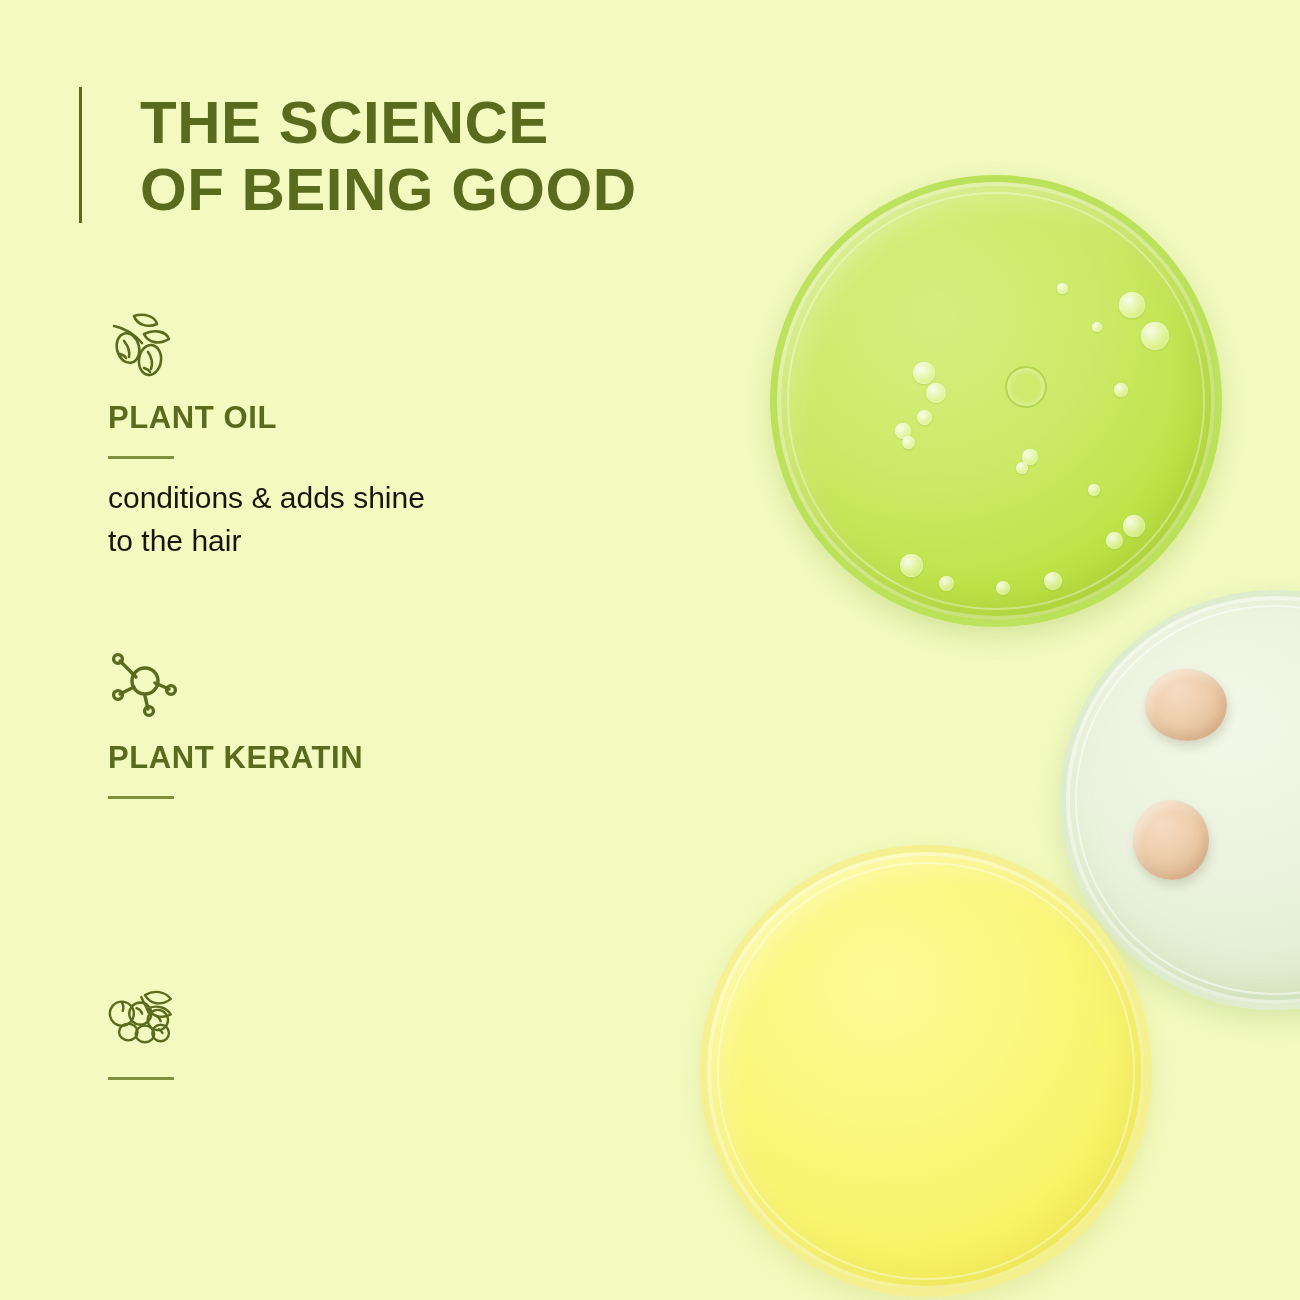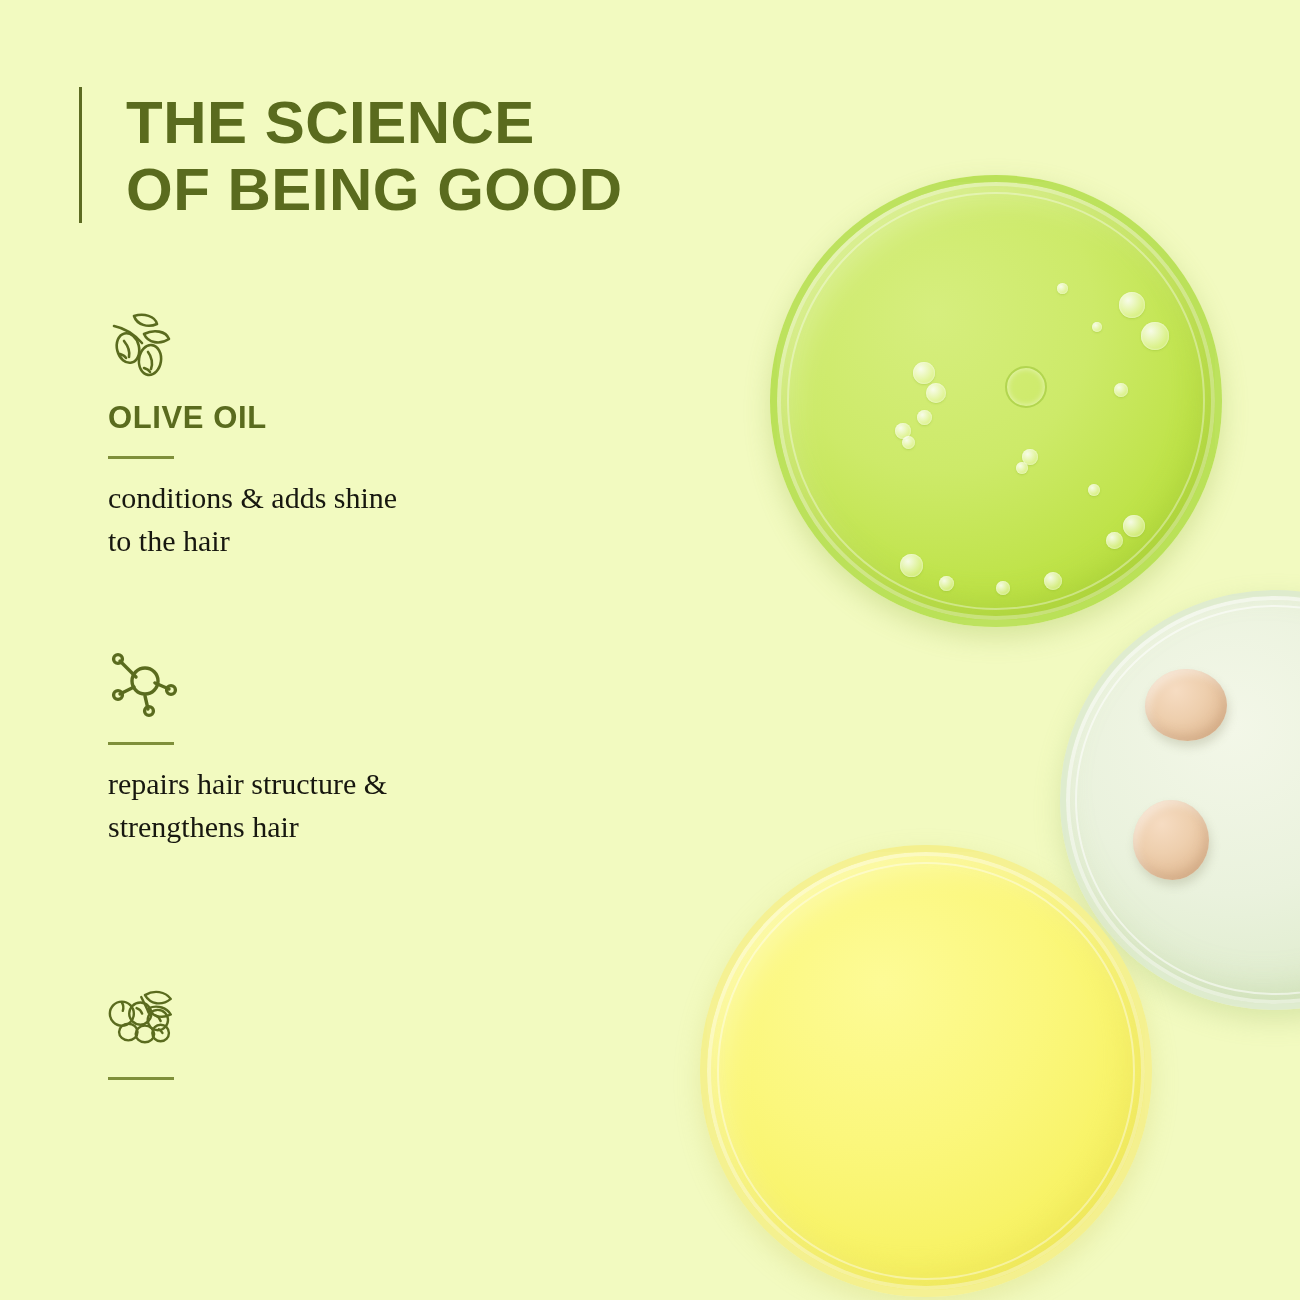--- a/index.html
+++ b/index.html
@@ -102,21 +102,21 @@
   }
 
   
   .content { position:relative; z-index:3; }
 
   .title-block {
     position:absolute;
     left:79px; top:87px;
     display:flex;
     align-items:stretch;
-    gap:44px;
+    gap:58px;
   }
   .title-rule {
     width:3px;
     background:#5d6b22;
     flex:0 0 3px;
   }
   .page-title {
     color:#5a6b1e;
     font-size:60px;
     font-weight:bold;
@@ -146,21 +146,20 @@
   .ing-divider {
     width:66px; height:3px;
     background:#7f8f3a;
     margin:20px 0 18px 0;
   }
   .ing-desc {
     color:#17170f;
     font-size:30px;
     line-height:1.42;
     white-space:pre-line;
-    font-family:Liberation Serif, serif;
   }
 </style>
 </head>
 <body>
 
 <div class="dishes">
 
   <div class="dish" id="dish-green">
     <div class="ring-bub" style="left:52%;top:42%;width:42px;height:42px;"></div>
     <div class="bub" style="left:31%;top:41%;width:22px;height:22px;"></div>
@@ -209,43 +208,42 @@
         <path d="M26 6 C36 3 47 6 49 14 C40 18 29 15 26 6 Z"></path>
         <path d="M36 24 C46 19 58 21 61 29 C52 35 40 33 36 24 Z"></path>
         <ellipse cx="20" cy="38" rx="11" ry="15" transform="rotate(-14 20 38)"></ellipse>
         <path d="M16 31 C20 36 22 42 21 47"></path>
         <path d="M12 44 C15 45 17 46 18 48"></path>
         <ellipse cx="42" cy="50" rx="11" ry="15" transform="rotate(8 42 50)"></ellipse>
         <path d="M40 42 C44 47 45 54 43 59"></path>
         <path d="M36 58 C39 59 41 60 42 62"></path>
       </svg>
     </span>
-    <div class="ing-name">OLIVE OIL</div>
+    <div class="ing-name">PLANT OIL</div>
     <div class="ing-divider"></div>
     <div class="ing-desc">conditions &amp; adds shine
 to the hair</div>
   </div>
 
   <div class="ingredient" id="ing-1">
     <span>
       <svg class="ing-icon" viewBox="0 0 72 72" fill="none" stroke="#5a6b1e" stroke-width="3.4" stroke-linecap="round" stroke-linejoin="round">
         <line x1="12" y1="11" x2="28" y2="27"></line>
         <line x1="12" y1="44" x2="26" y2="37"></line>
         <line x1="47" y1="33" x2="61" y2="39"></line>
         <line x1="37" y1="46" x2="40" y2="59"></line>
         <circle cx="37" cy="31" r="13"></circle>
         <circle cx="10" cy="9" r="4.4"></circle>
         <circle cx="10" cy="45" r="4.4"></circle>
         <circle cx="63" cy="40" r="4.4"></circle>
         <circle cx="41" cy="61" r="4.4"></circle>
       </svg>
     </span>
+    <div class="ing-name">PLANT KERATIN</div>
     <div class="ing-divider"></div>
-    <div class="ing-desc">repairs hair structure &amp;
-strengthens hair</div>
   </div>
 
   <div class="ingredient" id="ing-2">
     <span>
       <svg class="ing-icon" viewBox="0 0 78 72" fill="none" stroke="#5a6b1e" stroke-width="2.6" stroke-linecap="round" stroke-linejoin="round">
         <path d="M40 8 C50 2 62 4 68 12 C58 20 46 18 40 8 Z"></path>
         <path d="M44 22 C54 18 64 22 68 29 C58 34 47 31 44 22 Z"></path>
         <path d="M36 10 C39 16 42 22 44 27"></path>
         <ellipse cx="15" cy="28" rx="13" ry="13"></ellipse>
         <path d="M15 16 C17 19 17 22 16 25"></path>

